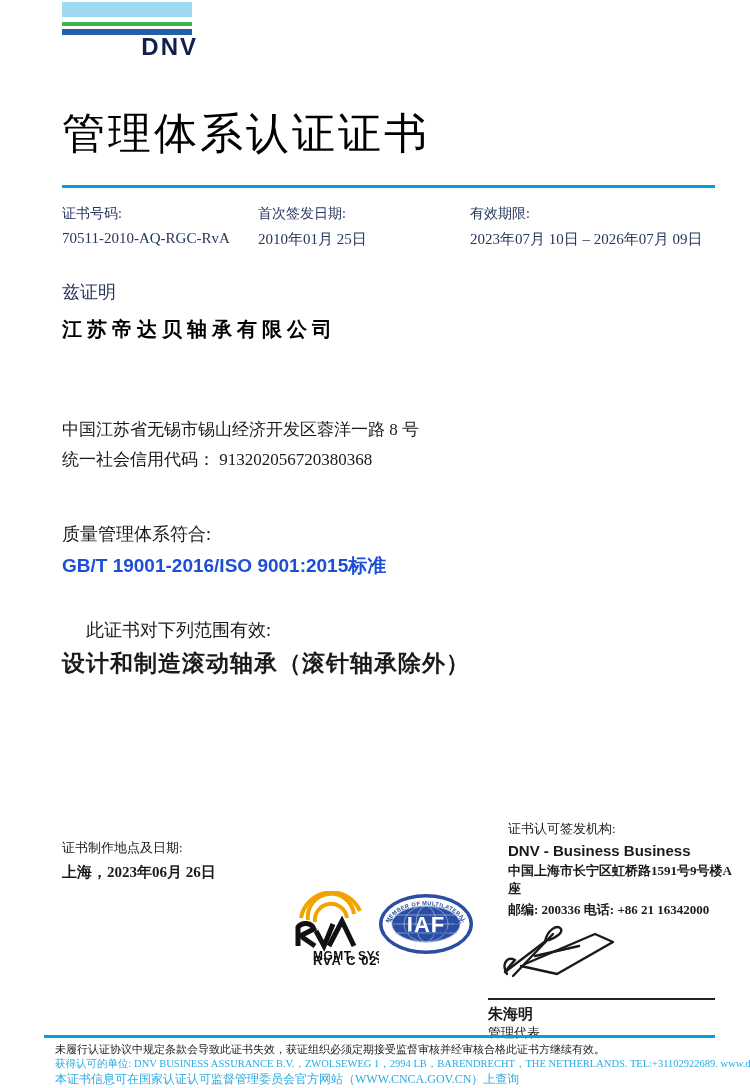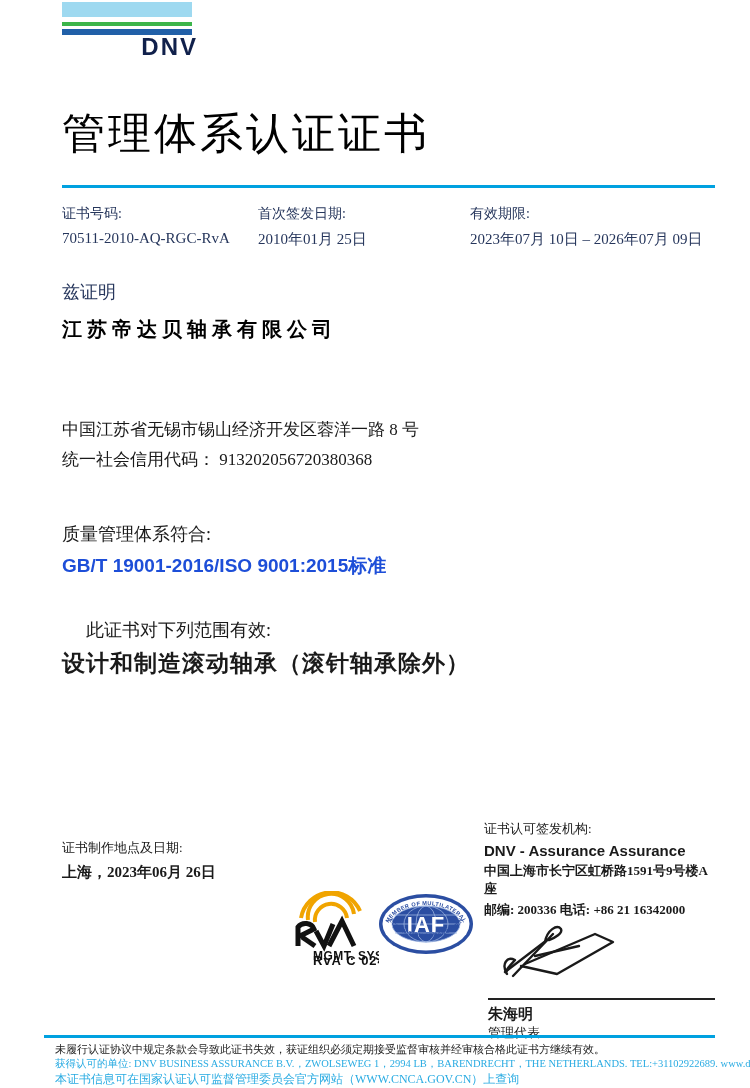--- a/index.html
+++ b/index.html
@@ -47,21 +47,21 @@
     left:62px; top:553px; font-family:"Liberation Sans","DejaVu Sans",sans-serif;
     font-size:19px; font-weight:700; color:#1d4ed8;
   }
   .scope-intro { left:62px; top:618px; font-size:18px;margin-left:24px; }
   .scope { left:62px; top:648px; font-size:23px; font-weight:700; letter-spacing:1px; }
 
   .issue-block { left:62px; top:820px; }
   .issue-block .lbl { font-size:13px; margin-bottom:6px;margin-top:19px; }
   .issue-block .val { font-size:15px; font-weight:700; }
 
-  .issuer-block { left:484px; top:820px; width:230px; }
+  .issuer-block { left:508px; top:820px; width:230px; }
   .issuer-block .lbl { font-size:13px; margin-bottom:4px; }
   .issuer-name {
     font-family:"Liberation Sans","DejaVu Sans",sans-serif;
     font-size:15px; font-weight:700; margin-bottom:3px;
   }
   .issuer-addr { font-size:13px; font-weight:700; margin-bottom:3px; }
   .issuer-contact { font-size:13px; font-weight:700; }
 
   .seal-rva { left:291px; top:891px; width:88px; height:78px; }
   .seal-iaf { left:378px; top:893px; width:96px; height:62px; }
@@ -117,21 +117,21 @@
   <div class="abs scope-intro">此证书对下列范围有效:</div>
   <div class="abs scope">设计和制造滚动轴承（滚针轴承除外）</div>
 
   <div class="abs issue-block">
     <div class="lbl">证书制作地点及日期:</div>
     <div class="val">上海，2023年06月 26日</div>
   </div>
 
   <div class="abs issuer-block">
     <div class="lbl">证书认可签发机构:</div>
-    <div class="issuer-name">DNV - Assurance Assurance</div>
+    <div class="issuer-name">DNV - Business Business</div>
     <div class="issuer-addr">中国上海市长宁区虹桥路1591号9号楼A座</div>
     <div class="issuer-contact">邮编: 200336  电话: +86 21 16342000</div>
   </div>
 
   <svg class="abs seal-rva" viewBox="0 0 88 78">
     <g fill="none" stroke="#f0a400" stroke-width="4">
       <path d="M10 27 A31 31 0 0 1 69 20"></path>
       <path d="M17 29 A23 23 0 0 1 63 23"></path>
       <path d="M24 31 A15 15 0 0 1 56 27"></path>
     </g>

